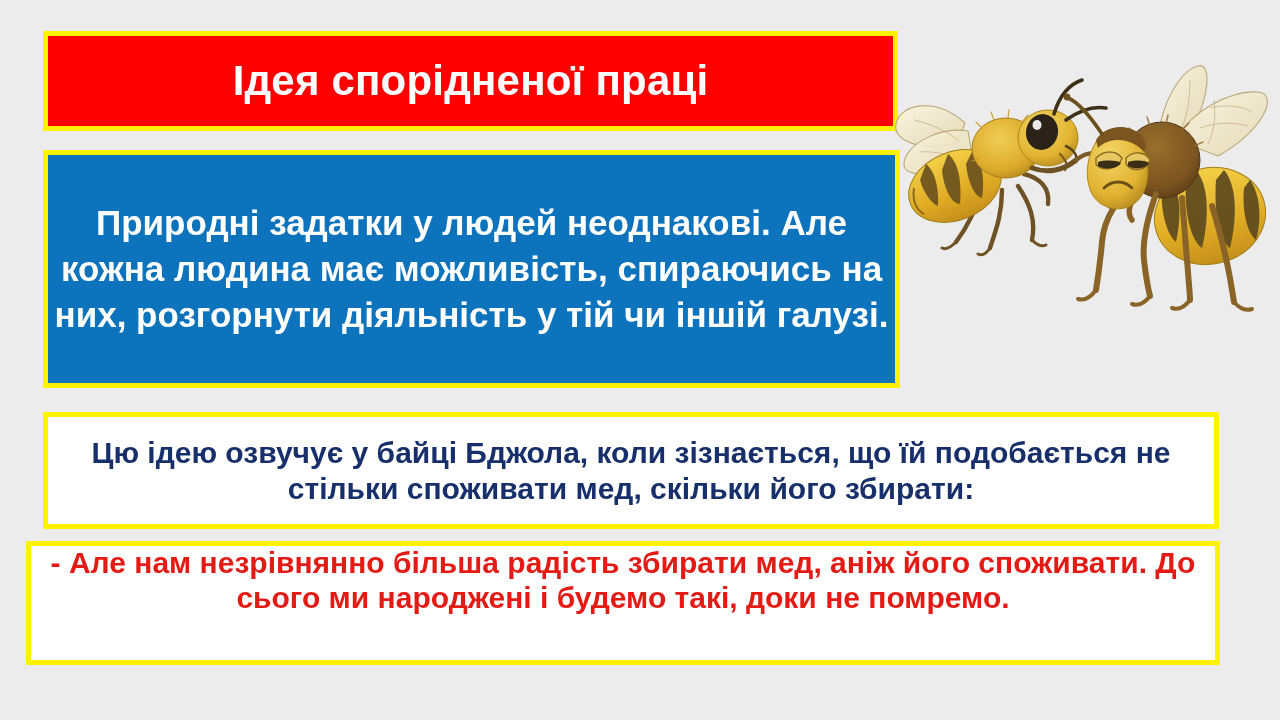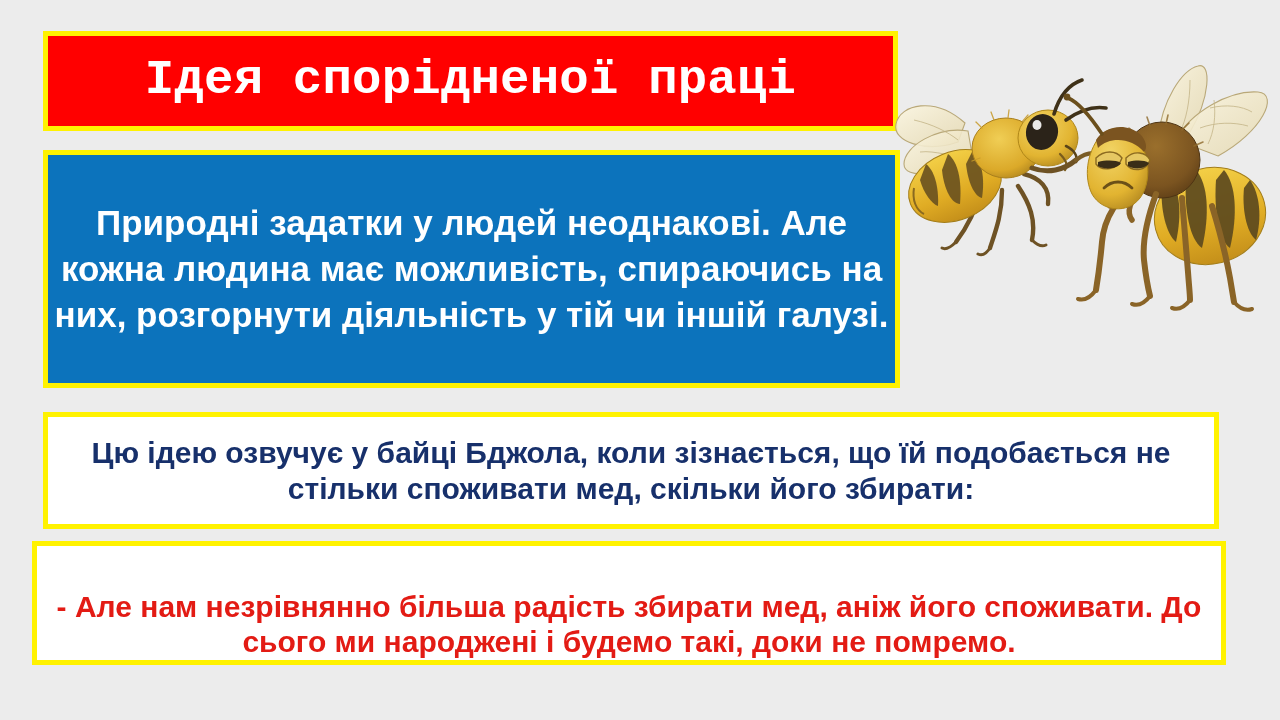--- a/index.html
+++ b/index.html
@@ -32,26 +32,25 @@
     background: #FF0000;
     border: 5px solid #FFF200;
     box-sizing: border-box;
     display: flex;
     align-items: center;
     justify-content: center;
     text-align: center;
   }
   .title-banner .txt {
     color: #FFFFFF;
-    font-size: 49px;
+    font-size: 42px;
     font-weight: bold;
     line-height: 1.05;
     letter-spacing: 0.2px;
     padding: 0 10px;
-    font-family: Liberation Mono, monospace;
   }
 
   
   .blue-box {
     position: absolute;
     left: 43px;
     top: 150px;
     width: 857px;
     height: 238px;
     background: #0C73BC;
@@ -89,29 +88,29 @@
     font-size: 30px;
     font-weight: bold;
     line-height: 1.18;
     text-align: center;
     padding: 0 8px;
   }
 
   
   .white-box-2 {
     position: absolute;
-    left: 32px;
+    left: 26px;
     top: 541px;
     width: 1194px;
     height: 124px;
     background: #FFFFFF;
     border: 5px solid #FFF200;
     box-sizing: border-box;
     display: flex;
-    align-items: flex-end;
+    align-items: flex-start;
     justify-content: center;
   }
   .white-box-2 .txt {
     color: #E31B14;
     font-size: 30px;
     font-weight: bold;
     line-height: 1.16;
     text-align: center;
     padding: 0 10px;
   }

